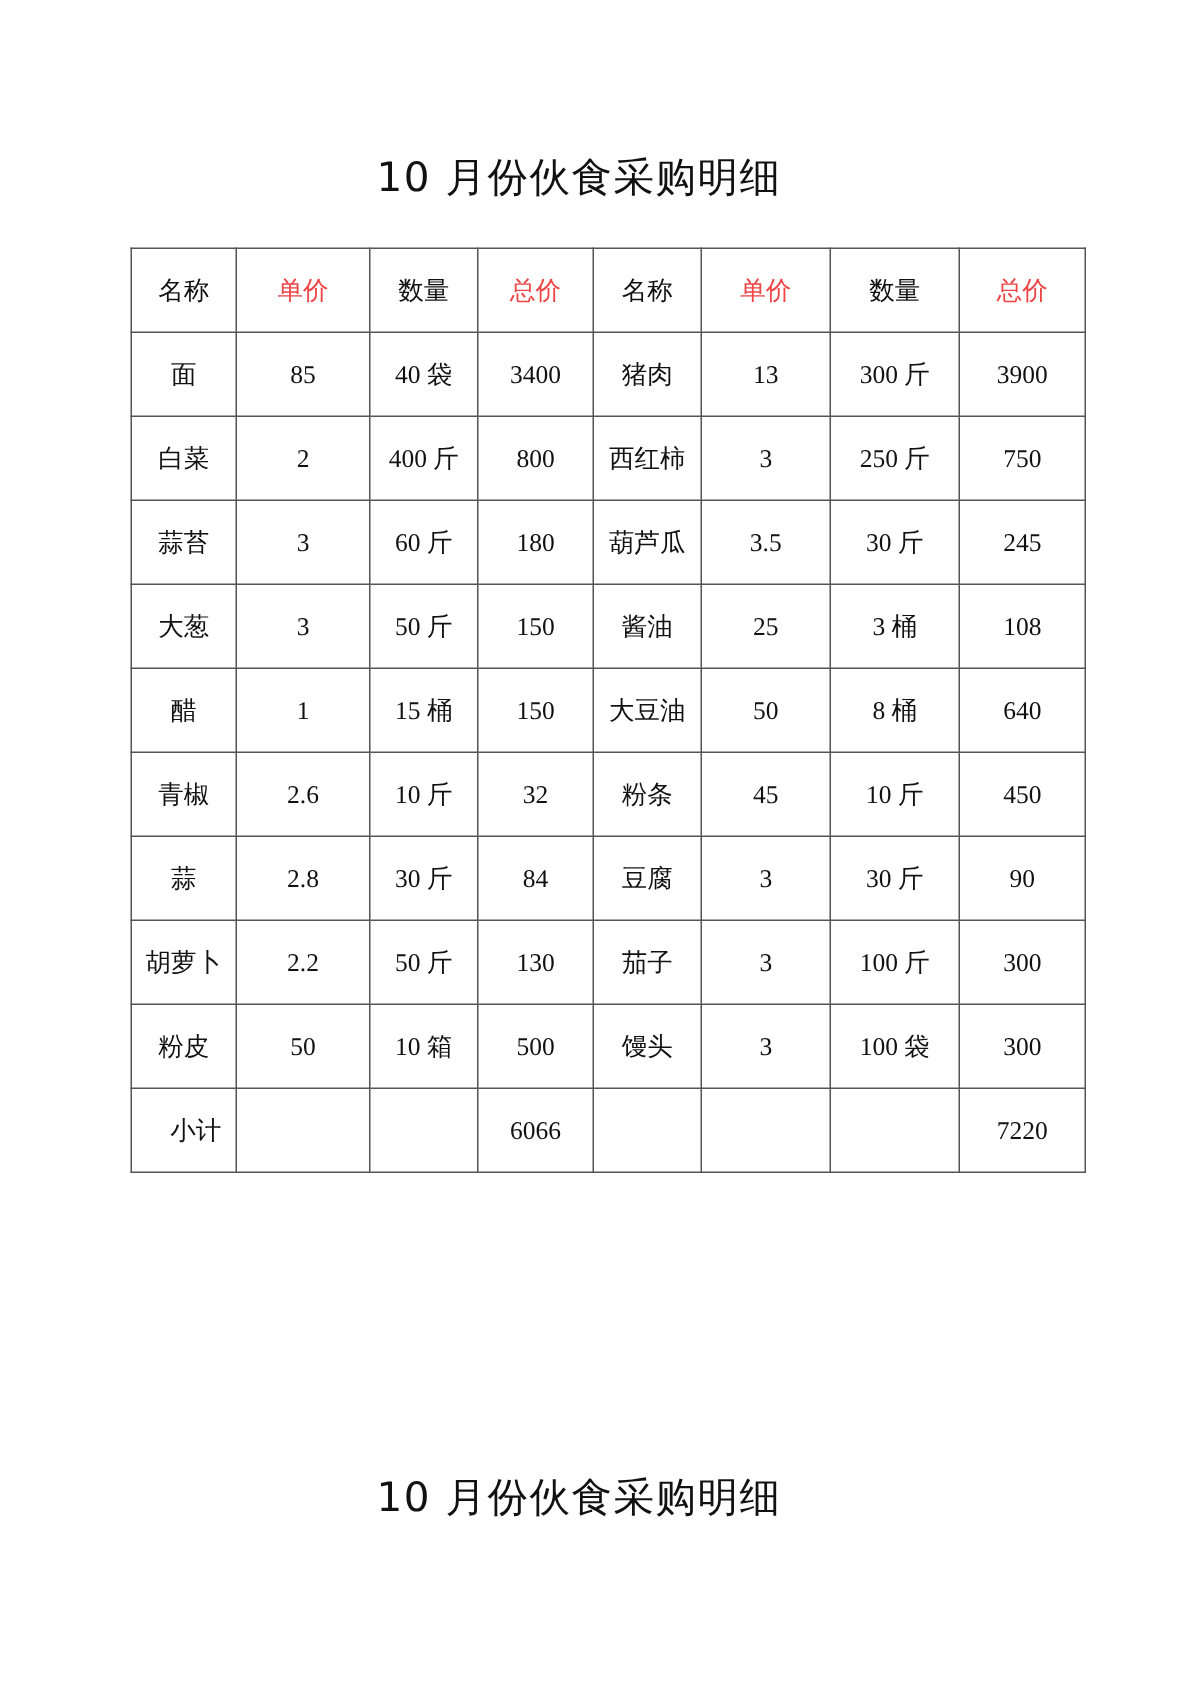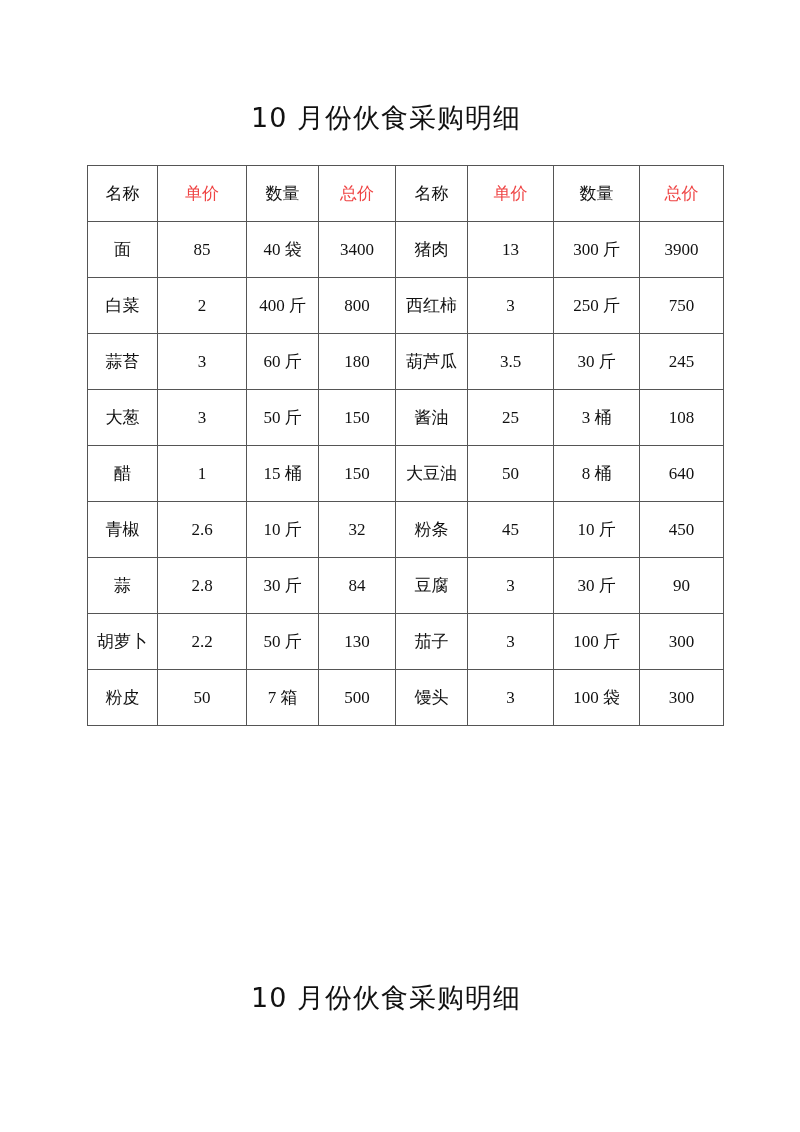--- a/index.html
+++ b/index.html
@@ -130,23 +130,33 @@
         <td class="num">50 斤</td>
         <td class="num">130</td>
         <td class="cn">茄子</td>
         <td class="num">3</td>
         <td class="num">100 斤</td>
         <td class="num">300</td>
       </tr>
       <tr>
         <td class="cn">粉皮</td>
         <td class="num">50</td>
-        <td class="num">7 箱</td>
+        <td class="num">10 箱</td>
         <td class="num">500</td>
         <td class="cn">馒头</td>
         <td class="num">3</td>
         <td class="num">100 袋</td>
         <td class="num">300</td>
+      </tr>
+      <tr>
+        <td class="cn subtotal-label">小计</td>
+        <td class="num subtotal-num"></td>
+        <td class="num subtotal-num"></td>
+        <td class="num subtotal-num">6066</td>
+        <td class="num subtotal-num"></td>
+        <td class="num subtotal-num"></td>
+        <td class="num subtotal-num"></td>
+        <td class="num subtotal-num">7220</td>
       </tr>
     </tbody>
 </table>
 
 <div id="title2" class="title">10 月份伙食采购明细</div>
 
 </body></html>

